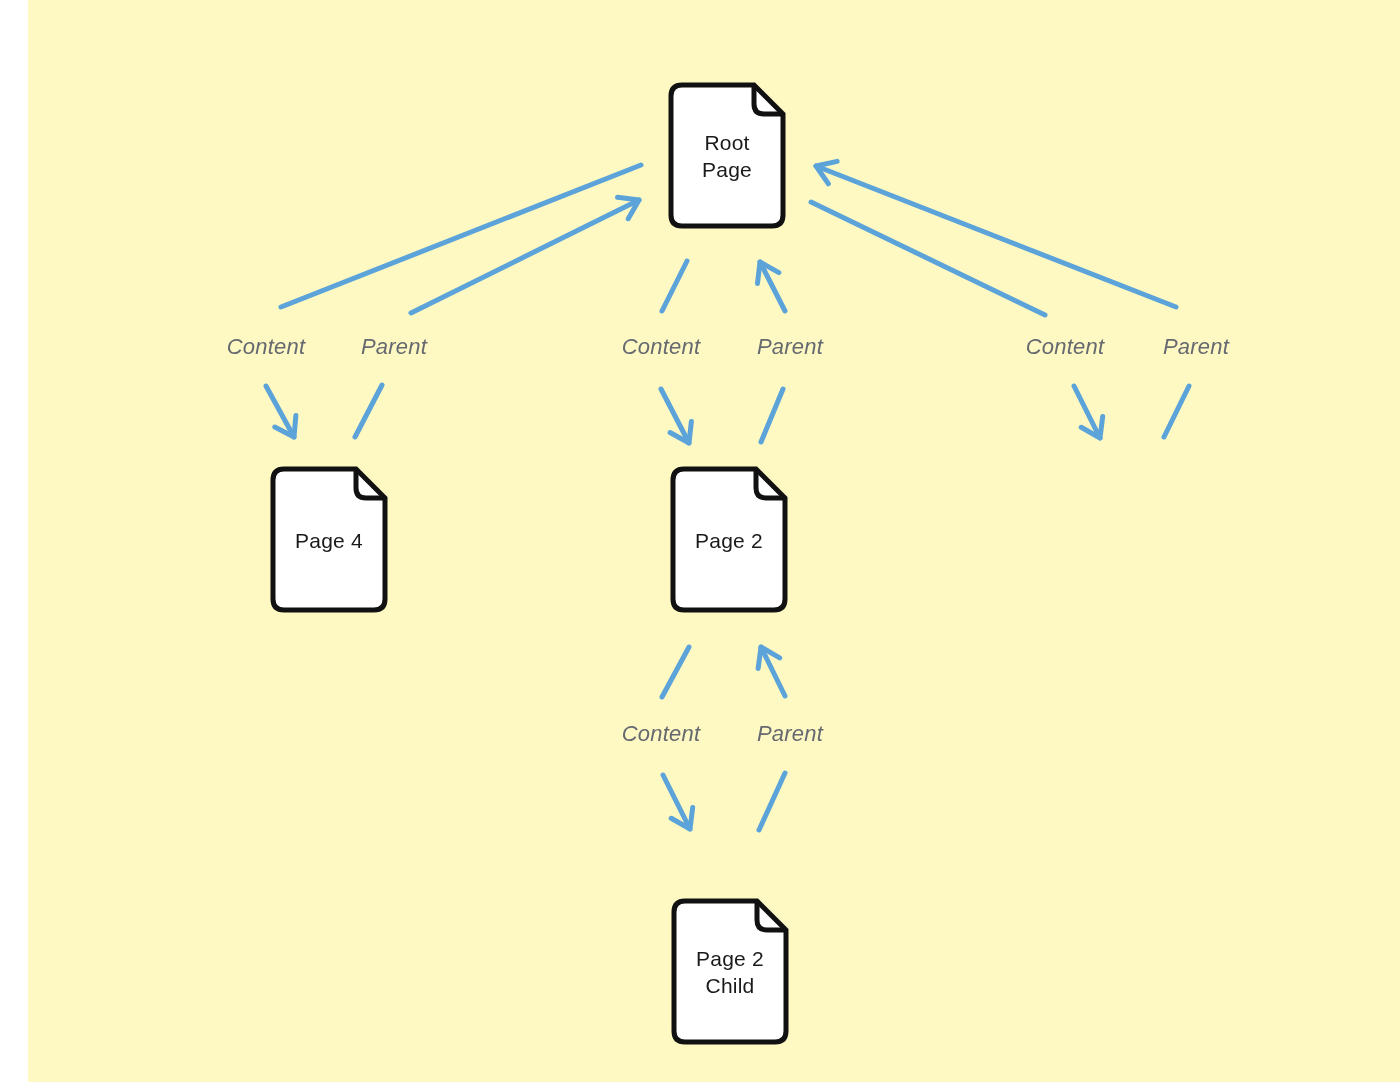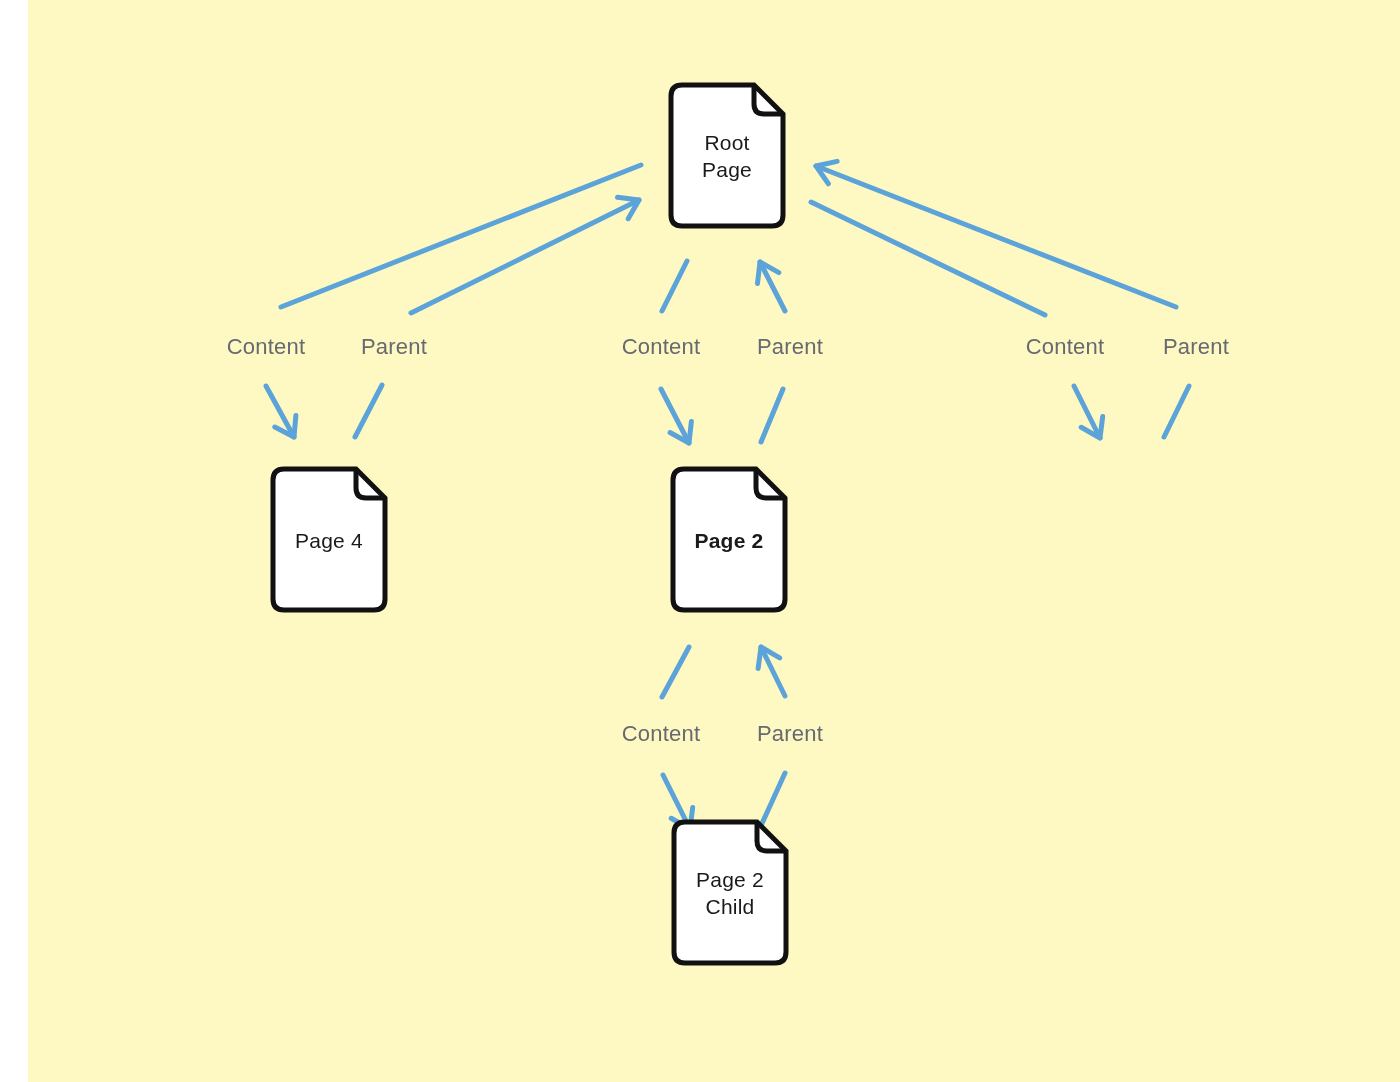--- a/index.html
+++ b/index.html
@@ -45,20 +45,21 @@
     color: #1a1a1a;
     letter-spacing: 0.2px;
   }
   .edge-label {
     position: absolute;
     transform: translate(-50%, -50%);
     font-size: 22px;
     color: #66696f;
     white-space: nowrap;
     letter-spacing: 0.2px;
+    font-style: italic;
   }
 </style>
 </head>
 <body>
 
 <div class="canvas">
 
   <svg class="arrows" viewBox="0 0 1400 1082" xmlns="http://www.w3.org/2000/svg">
     <defs>
       <marker id="ah" markerUnits="userSpaceOnUse" markerWidth="44" markerHeight="44" viewBox="0 0 44 44" refX="33" refY="22" orient="auto">
@@ -98,30 +99,30 @@
   </div>
 
   <div class="node" style="left:242px; top:466px;">
     <svg width="118" height="147" viewBox="0 0 118 147" xmlns="http://www.w3.org/2000/svg">
       <path d="M86 3 L14 3 Q3 3 3 14 L3 133 Q3 144 14 144 L104 144 Q115 144 115 133 L115 32 Z" fill="#ffffff" stroke="#111111" stroke-width="5" stroke-linejoin="miter"></path>
       <path d="M86 3 L86 22 Q86 32 96 32 L115 32" fill="none" stroke="#111111" stroke-width="5"></path>
     </svg>
     <div class="node-label">Page 4</div>
   </div>
 
-  <div class="node" style="left:642px; top:466px;font-weight:bold;">
+  <div class="node" style="left:642px; top:466px;">
     <svg width="118" height="147" viewBox="0 0 118 147" xmlns="http://www.w3.org/2000/svg">
       <path d="M86 3 L14 3 Q3 3 3 14 L3 133 Q3 144 14 144 L104 144 Q115 144 115 133 L115 32 Z" fill="#ffffff" stroke="#111111" stroke-width="5" stroke-linejoin="miter"></path>
       <path d="M86 3 L86 22 Q86 32 96 32 L115 32" fill="none" stroke="#111111" stroke-width="5"></path>
     </svg>
     <div class="node-label">Page 2</div>
   </div>
 
 
-  <div class="node" style="left:643px; top:819px;">
+  <div class="node" style="left:643px; top:898px;">
     <svg width="118" height="147" viewBox="0 0 118 147" xmlns="http://www.w3.org/2000/svg">
       <path d="M86 3 L14 3 Q3 3 3 14 L3 133 Q3 144 14 144 L104 144 Q115 144 115 133 L115 32 Z" fill="#ffffff" stroke="#111111" stroke-width="5" stroke-linejoin="miter"></path>
       <path d="M86 3 L86 22 Q86 32 96 32 L115 32" fill="none" stroke="#111111" stroke-width="5"></path>
     </svg>
     <div class="node-label">Page 2 Child</div>
   </div>
 
   <span class="edge-label" style="left:238px; top:347px;">Content</span>
   <span class="edge-label" style="left:366px; top:347px;">Parent</span>
 

